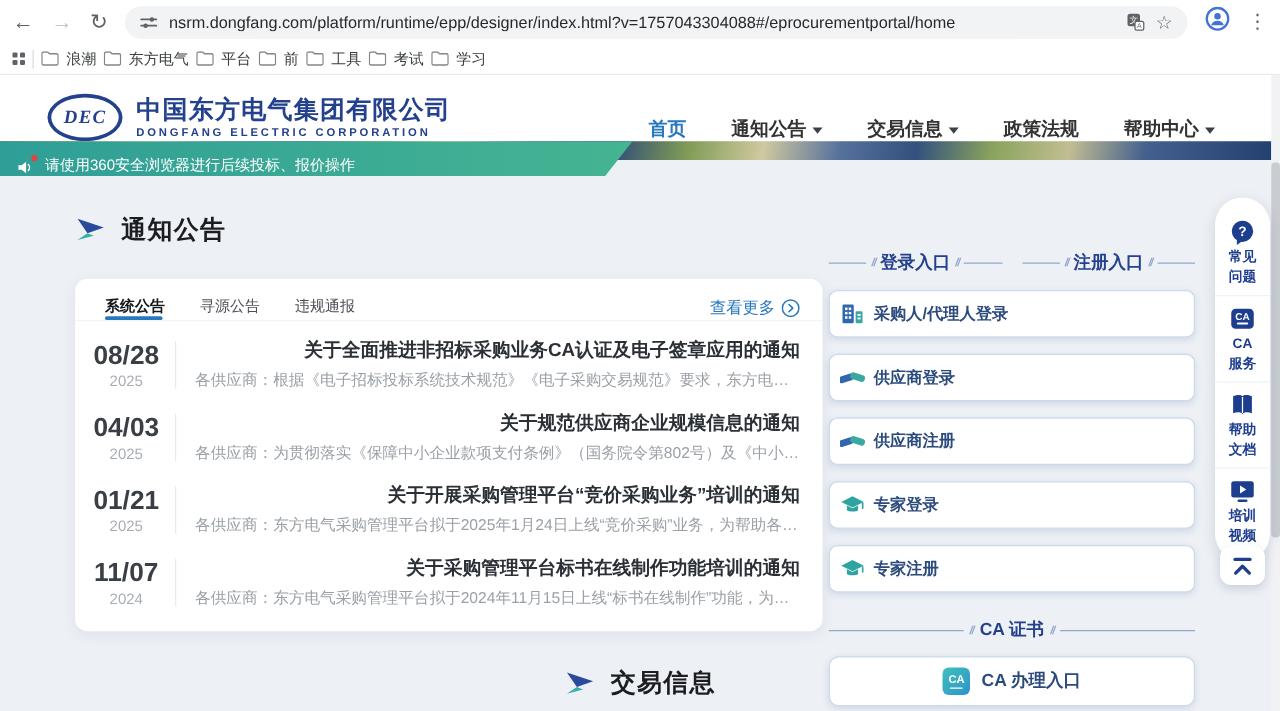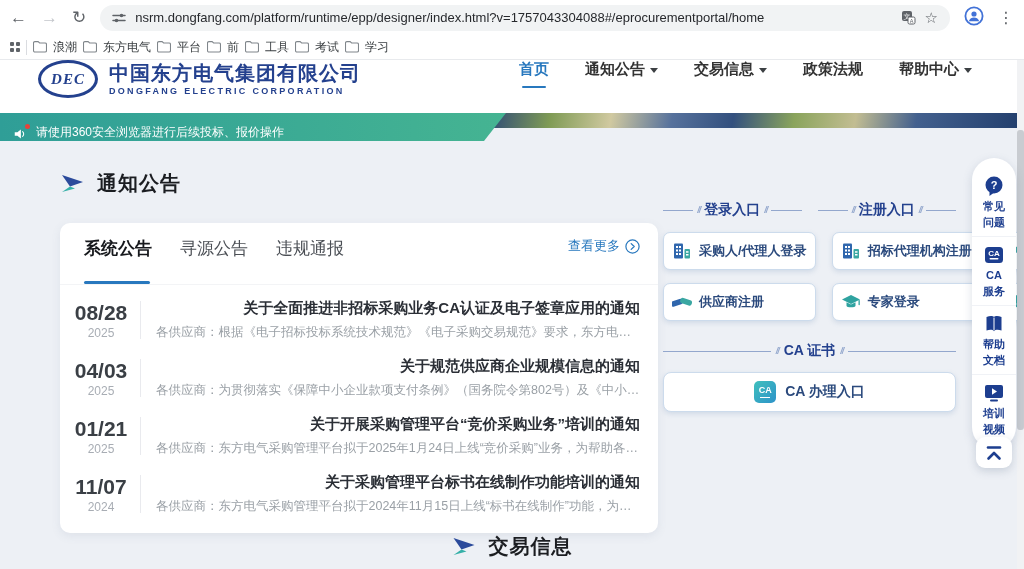--- a/index.html
+++ b/index.html
@@ -18,21 +18,21 @@
   .dots{font-size:16px;color:#5f6368;letter-spacing:0;}
   .bmbar{position:absolute;top:35px;left:0;width:1024px;height:25px;background:#fff;
     border-bottom:1px solid #e8eaed;display:flex;align-items:center;padding:0 10px;
     box-sizing:border-box;gap:6px;}
   .apps{display:grid;grid-template-columns:4px 4px;grid-gap:2px;}
   .apps i{width:4px;height:4px;background:#5f6368;border-radius:1px;}
   .bmdiv{width:1px;height:15px;background:#dadce0;}
   .bmitem{display:flex;align-items:center;gap:6px;font-size:12px;color:#3c4043;cursor:pointer;}
   
   .siteheader{position:absolute;top:60px;left:0;width:1024px;height:53px;background:#fff;
-    display:flex;align-items:flex-start;padding:0 0 0 38px;box-sizing:border-box;}
+    display:flex;align-items:flex-end;padding:0 0 0 38px;box-sizing:border-box;}
   .logo{display:flex;align-items:center;gap:11px;}
   .oval{width:54px;height:32px;border:3px solid #24418e;border-radius:50%;display:flex;
     align-items:center;justify-content:center;color:#24418e;font-weight:700;font-style:italic;
     font-size:15px;letter-spacing:1px;font-family:"Liberation Serif","DejaVu Serif",serif;}
   .cn{font-size:20px;font-weight:700;color:#24418e;letter-spacing:1px;line-height:22px;}
   .en{font-size:9px;font-weight:700;color:#24418e;letter-spacing:2.3px;margin-top:2px;}
   .nav{margin-left:auto;display:flex;align-items:center;gap:36px;padding-right:52px;}
   .navitem{display:flex;align-items:center;gap:5px;font-size:15px;font-weight:600;color:#333;
     cursor:pointer;position:relative;}
   .navitem.active{color:#2878be;}
@@ -53,21 +53,21 @@
   .reddot{position:absolute;top:-3px;right:-3px;width:5px;height:5px;border-radius:50%;background:#e5443b;}
   
   .sechead{display:flex;align-items:center;gap:13px;}
   .sechead .t{font-size:20px;font-weight:700;color:#1b1d21;letter-spacing:1px;}
   
   .leftcol{position:absolute;left:60px;top:170px;width:598px;}
   .card{margin-top:26px;background:#fff;border-radius:10px;box-shadow:0 3px 10px rgba(90,110,140,.10);
     padding:14px 0 10px;}
   .tabrow{display:flex;align-items:flex-start;padding:0 18px 0 24px;border-bottom:1px solid #f3f4f6;
     padding-bottom:0;}
-  .tab{font-size:17px;color:#4b4f55;margin-right:28px;cursor:pointer;padding-bottom:24px;}
+  .tab{font-size:12px;color:#4b4f55;margin-right:28px;cursor:pointer;padding-bottom:2px;}
   .tab.active{color:#16181c;font-weight:700;position:relative;}
   .tab.active::after{content:'';position:absolute;left:0;right:2px;bottom:0;height:3px;
     background:#2878be;border-radius:2px;}
   .more{margin-left:auto;display:flex;align-items:center;gap:5px;color:#2878be;font-size:13px;cursor:pointer;}
   .nrows{padding-top:6px;}
   .nrow{display:flex;align-items:center;padding:8px 18px 8px 12px;cursor:pointer;}
   .ndate{width:58px;flex:none;text-align:center;}
   .nd{font-size:21px;font-weight:700;color:#3a3f45;line-height:23px;}
   .ny{font-size:12px;color:#a8adb4;margin-top:2px;}
   .nsep{width:1px;align-self:stretch;background:#e9eaee;margin:2px 0 2px 10px;flex:none;}
@@ -75,21 +75,21 @@
   .nt{font-size:15px;font-weight:600;color:#2b2f36;white-space:nowrap;overflow:hidden;
     text-overflow:ellipsis;text-align:right;}
   .ns{font-size:12.5px;color:#9aa0a6;margin-top:6px;white-space:nowrap;overflow:hidden;
     text-overflow:ellipsis;}
   
   .rightcol{position:absolute;left:663px;top:180px;width:293px;}
   .grouphdrs{display:flex;gap:16px;margin-top:21px;}
   .ghdr{flex:1;display:flex;align-items:center;gap:4px;color:#24418e;font-weight:700;font-size:14px;}
   .ghdr .ln{flex:1;height:1px;background:#93a7cd;}
   .ghdr .sl{font-style:italic;font-size:9px;color:#93a7cd;font-weight:700;letter-spacing:-1px;}
-  .btngrid{display:grid;grid-template-columns:1fr 1fr 1fr;grid-column-gap:16px;grid-row-gap:13px;
+  .btngrid{display:grid;grid-template-columns:1fr;grid-column-gap:16px;grid-row-gap:13px;
     margin-top:13px;}
   .lbtn{height:38px;background:#fff;border:1px solid #ccdbec;border-radius:7px;
     box-shadow:0 2px 5px rgba(110,140,180,.22);display:flex;align-items:center;gap:7px;
     padding:0 8px;box-sizing:border-box;font-size:13px;font-weight:600;color:#2b4a7d;cursor:pointer;
     white-space:nowrap;}
   .cadiv{display:flex;align-items:center;gap:5px;color:#24418e;font-weight:700;font-size:14px;
     margin-top:21px;}
   .cadiv .ln{flex:1;height:1px;background:#93a7cd;}
   .cadiv .sl{font-style:italic;font-size:9px;color:#93a7cd;font-weight:700;letter-spacing:-1px;}
   .cabtn{margin-top:12px;height:38px;background:#fff;border:1px solid #ccdbec;border-radius:8px;
@@ -349,35 +349,20 @@
             <rect x="4" y="12" width="2" height="2" fill="#fff"></rect>
             <rect x="7" y="12" width="2" height="2" fill="#fff"></rect>
             <rect x="12.5" y="8" width="5.5" height="9.5" rx="1" fill="#3aa7a2"></rect>
             <rect x="14" y="10.2" width="2.5" height="1.5" fill="#fff"></rect>
             <rect x="14" y="13" width="2.5" height="1.5" fill="#fff"></rect>
           </svg>
         <span>采购人/代理人登录</span>
       </div>
       <div class="lbtn">
         <svg width="20" height="20" viewBox="0 0 20 20">
-            <rect x="2" y="2.5" width="9" height="15" rx="1" fill="#2f66ad"></rect>
-            <rect x="4" y="5" width="2" height="2" fill="#fff"></rect>
-            <rect x="7" y="5" width="2" height="2" fill="#fff"></rect>
-            <rect x="4" y="8.5" width="2" height="2" fill="#fff"></rect>
-            <rect x="7" y="8.5" width="2" height="2" fill="#fff"></rect>
-            <rect x="4" y="12" width="2" height="2" fill="#fff"></rect>
-            <rect x="7" y="12" width="2" height="2" fill="#fff"></rect>
-            <rect x="12.5" y="8" width="5.5" height="9.5" rx="1" fill="#3aa7a2"></rect>
-            <rect x="14" y="10.2" width="2.5" height="1.5" fill="#fff"></rect>
-            <rect x="14" y="13" width="2.5" height="1.5" fill="#fff"></rect>
-          </svg>
-        <span>招标代理机构注册</span>
-      </div>
-      <div class="lbtn">
-        <svg width="20" height="20" viewBox="0 0 20 20">
             <rect x="-1" y="8" width="12" height="5.5" rx="2.4" fill="#2f66ad" transform="rotate(-18 5 11)"></rect>
             <rect x="8" y="7" width="12" height="5.5" rx="2.4" fill="#3aa7a2" transform="rotate(18 14 10)"></rect>
           </svg>
         <span>供应商登录</span>
       </div>
       <div class="lbtn">
         <svg width="20" height="20" viewBox="0 0 20 20">
             <rect x="-1" y="8" width="12" height="5.5" rx="2.4" fill="#2f66ad" transform="rotate(-18 5 11)"></rect>
             <rect x="8" y="7" width="12" height="5.5" rx="2.4" fill="#3aa7a2" transform="rotate(18 14 10)"></rect>
           </svg>

